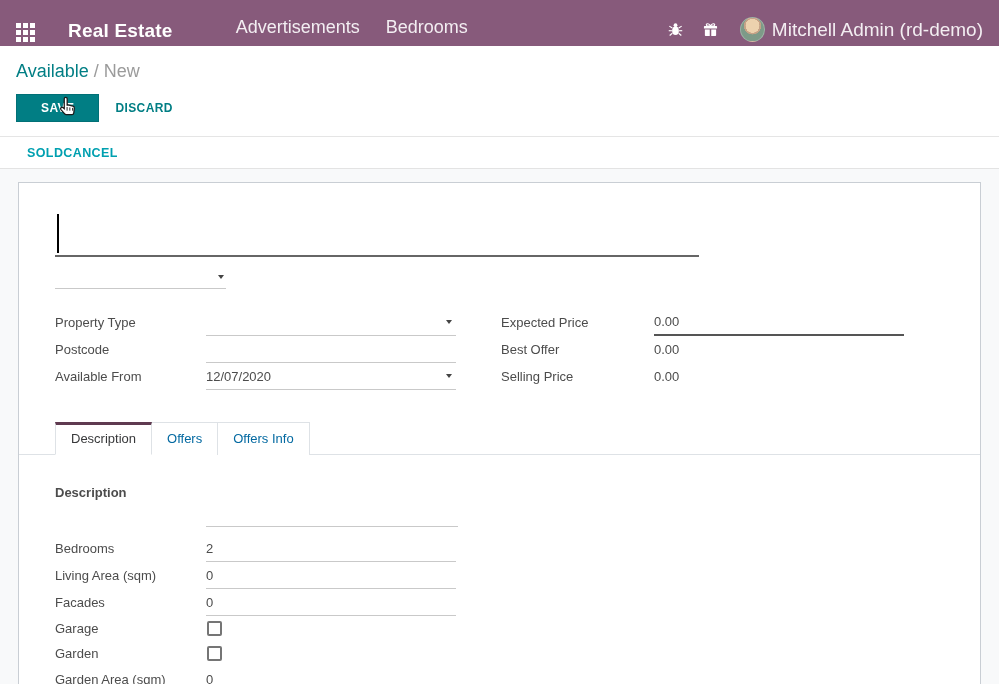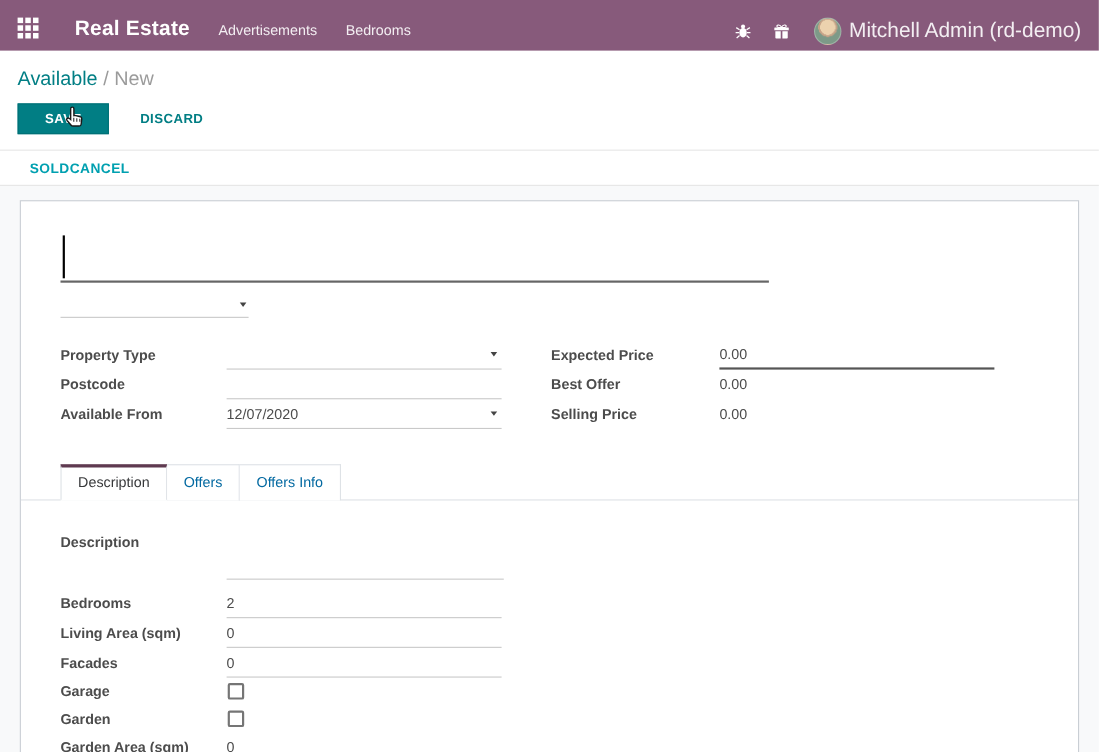--- a/index.html
+++ b/index.html
@@ -7,29 +7,29 @@
   body {
     font-family: "Liberation Sans", "DejaVu Sans", sans-serif;
     background: #fff;
     color: #4c4c4c;
     font-size: 13px;
   }
 
   
   .navbar {
     height: 46px; background: #875a7b; color: #fff;
-    display: flex; align-items: flex-start; padding: 16px 16px;
+    display: flex; align-items: flex-end; padding: 4px 16px;
   }
   .apps-icon {
     display: grid; grid-template-columns: repeat(3, 5px);
     grid-template-rows: repeat(3, 5px); gap: 2px; cursor: pointer;
   }
   .apps-icon i { background: #fff; display: block; }
   .brand { font-size: 19px; font-weight: 700; margin-left: 33px; letter-spacing: .2px; }
-  .nav-menu { display: flex; margin-left: 26px; gap: 26px; font-size: 13px; }
+  .nav-menu { display: flex; margin-left: 63px; gap: 26px; font-size: 18px; }
   .nav-menu .menu-item { cursor: pointer; padding: 4px 0; color: #f3eef2; }
   .nav-right { margin-left: auto; display: flex; align-items: center; }
   .icon-btn { margin-left: 20px; cursor: pointer; display: flex; align-items: center; }
   .user-menu { display: flex; align-items: center; margin-left: 22px; cursor: pointer; }
   .avatar {
     width: 25px; height: 25px; border-radius: 50%;
     background: radial-gradient(circle at 50% 34%, #ecd2ae 0 36%, #c4a287 37% 45%, #7d9a88 46%);
     border: 1px solid rgba(255,255,255,.25);
   }
   .user-name { margin-left: 7px; font-size: 19px; color: #f3eef2; }
@@ -46,21 +46,21 @@
   }
   .btn-save {
     background: #017e84; border: 1px solid #017076; color: #fff;
     font-size: 12px; font-weight: 700; letter-spacing: .4px;
     padding: 6px 24px; cursor: pointer;
     font-family: inherit;
   }
   .btn-discard {
     background: none; border: none; color: #017e84;
     font-size: 12px; font-weight: 700; letter-spacing: .4px;
-    margin-left: 28px; cursor: pointer; font-family: inherit;
+    margin-left: 16px; cursor: pointer; font-family: inherit;
   }
   .mouse-cursor { position: absolute; left: 57px; top: 13px; pointer-events: none; z-index: 5; }
 
   
   .status-bar {
     height: 32px; background: #fff; display: flex; align-items: center;
     padding-left: 27px; border-bottom: 1px solid #e3e3e3;
   }
   .status-btn {
     background: none; border: none; color: #00a0b0;
@@ -85,21 +85,21 @@
   .caret-down {
     width: 0; height: 0; border-left: 3.5px solid transparent;
     border-right: 3.5px solid transparent; border-top: 4.5px solid #444;
     position: absolute; right: 2px; top: 12px;
   }
 
   .fields-wrap { display: flex; margin-top: 20px; }
   .fcol-left { width: 401px; margin-right: 45px; }
   .fcol-right { width: 404px; }
   .frow { display: flex; height: 27px; align-items: stretch; }
-  .flabel { width: 151px; font-weight: 700; display: flex; align-items: center; text-align: center; }
+  .flabel { width: 151px; font-weight: 400; display: flex; align-items: center; text-align: center; }
   .finput {
     width: 250px; display: flex; align-items: center; position: relative;
     border-bottom: 1px solid #c9c9c9; cursor: text;
   }
   .finput.dropdown { cursor: pointer; }
   .finput .caret-down { right: 4px; top: 11px; }
   .finput.required { border-bottom: 2px solid #555; }
   .finput.readonly { border-bottom: none; cursor: default; }
 
   

